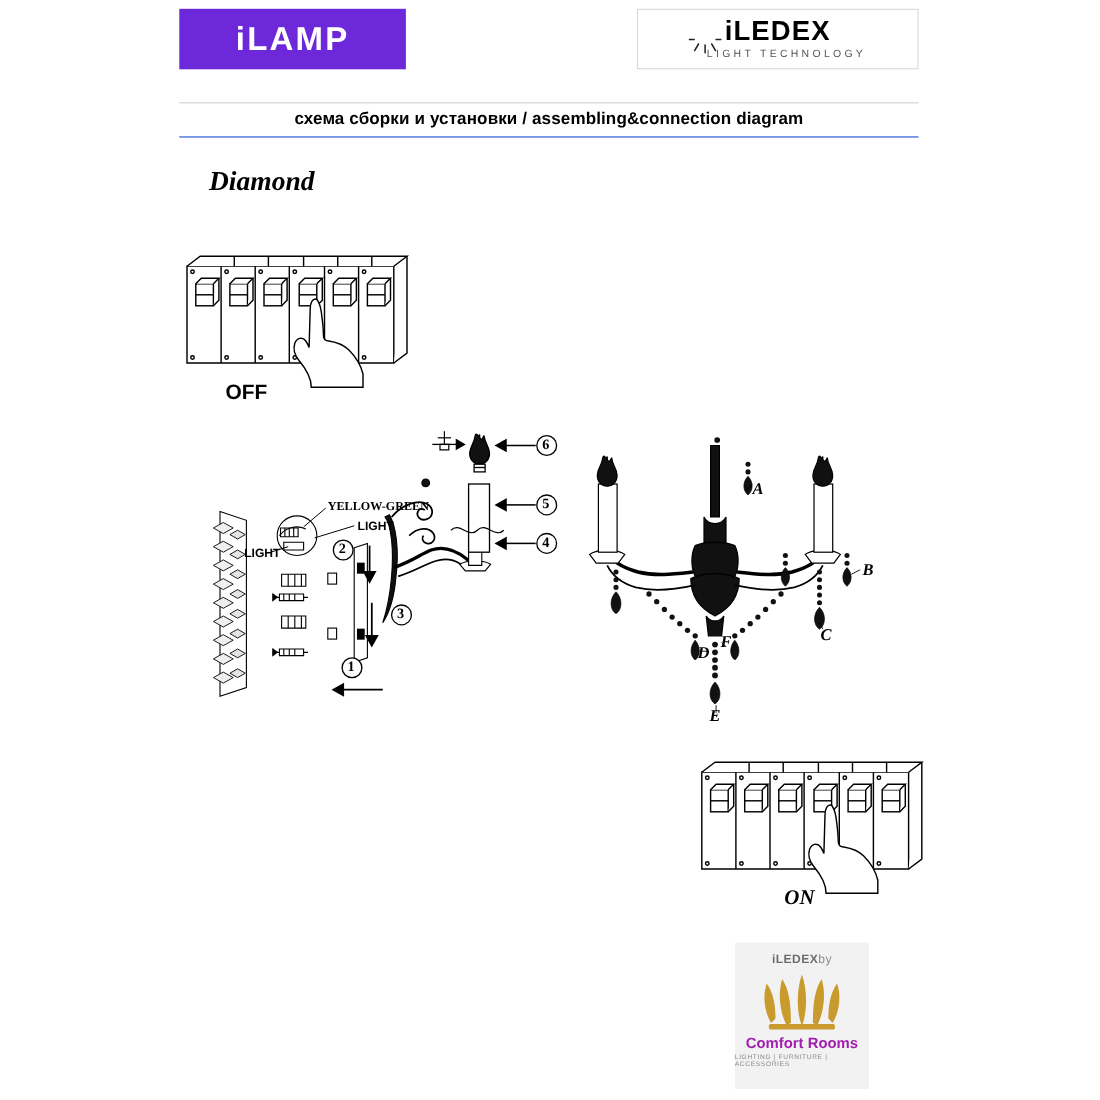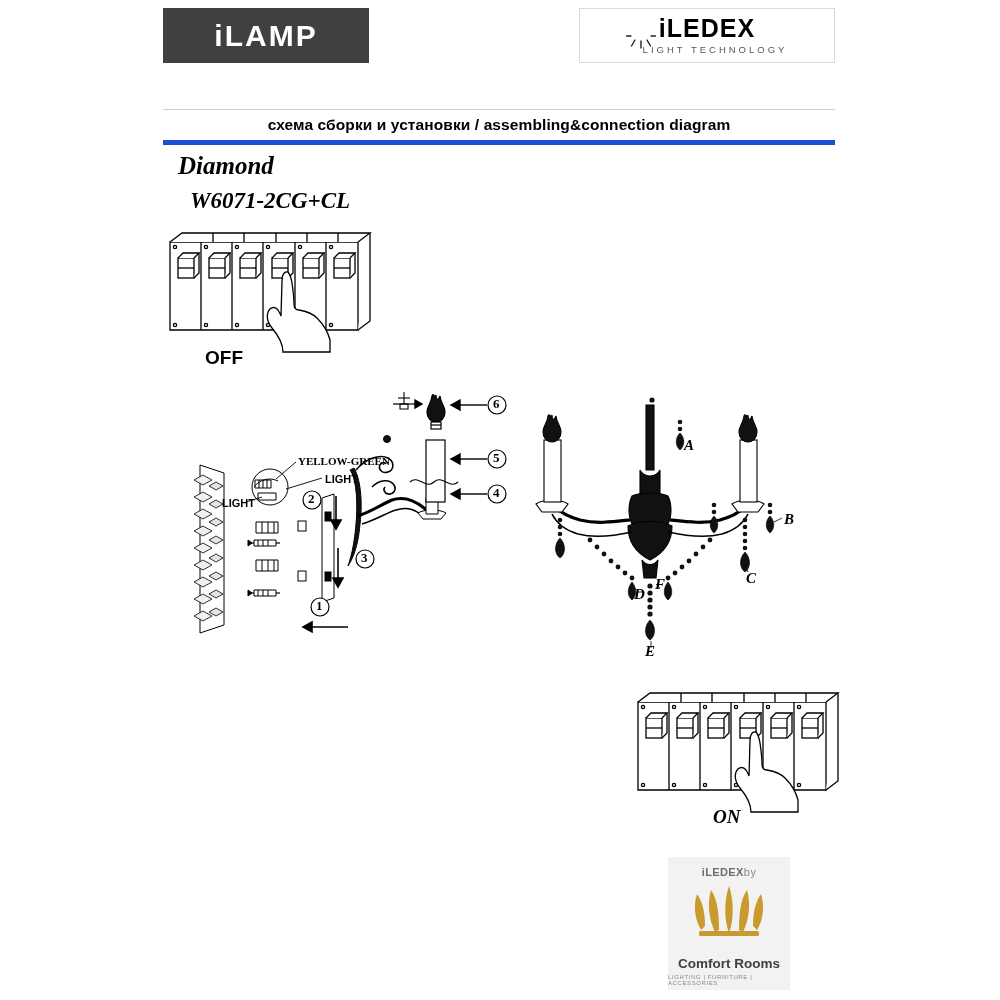--- a/index.html
+++ b/index.html
@@ -29,21 +29,21 @@
     top: 8px;
     width: 672px;
     height: 115px;
   }
   .brand-box {
     position: absolute;
     left: 0;
     top: 0;
     width: 206px;
     height: 55px;
-    background: #404040;
+    background: #6d28d9;
     color: #ffffff;
     display: flex;
     align-items: center;
     justify-content: center;
   }
   .brand-box .logo-text {
     font-family: "Liberation Sans", sans-serif;
     font-weight: bold;
     font-size: 30px;
     letter-spacing: 2px;
@@ -81,36 +81,35 @@
     width: 30px;
     height: 30px;
   }
   .subtitle-bar {
     position: absolute;
     left: 0;
     top: 85px;
     width: 672px;
     height: 30px;
     border-top: 1px solid #cfcfcf;
-    border-bottom: 5px solid #1d4ed8;
+    border-bottom: 1px solid #1d4ed8;
     display: flex;
     align-items: center;
     justify-content: center;
-    margin-top: 16px;
   }
   .subtitle-bar span {
     font-size: 15.5px;
     font-weight: bold;
     letter-spacing: 0.1px;
   }
 
   
   .model-name {
     position: absolute;
-    left: 178px;
+    left: 190px;
     top: 152px;
     font-family: "Liberation Serif", serif;
     font-style: italic;
     font-size: 25px;
     font-weight: bold;
   }
   .model-code {
     position: absolute;
     left: 190px;
     top: 188px;
@@ -193,22 +192,22 @@
   }
   .footer-logo .fl-top b { color: #6d6d6d; }
   .footer-crown {
     margin-top: 4px;
     width: 88px;
     height: 58px;
   }
   .footer-logo .fl-name {
     font-size: 13.5px;
     font-weight: bold;
-    color: #404040;
-    margin-top: 16px;
+    color: #a21caf;
+    margin-top: 1px;
   }
   .footer-logo .fl-sub {
     font-size: 6px;
     color: #8a8a8a;
     letter-spacing: 0.6px;
     margin-top: 3px;
   }
 </style>
 </head>
 <body>
@@ -234,21 +233,20 @@
       <div class="ledex-main">iLEDEX</div>
       <div class="ledex-sub">LIGHT TECHNOLOGY</div>
     </div>
 
     <div class="subtitle-bar">
       <span>схема сборки и установки / assembling&amp;connection diagram</span>
     </div>
   </div>
 
   <div class="model-name">Diamond</div>
-  <div class="model-code">W6071-2CG+CL</div>
 
   <svg class="layer" viewBox="0 0 1000 1000">
 
     <g stroke="#000" fill="none" stroke-width="1.3">
 
       <path d="M170,242 L358,242 L358,330 L170,330 Z" fill="#fff"></path>
       <path d="M170,242 L182,233 L370,233 L358,242" fill="#fff"></path>
       <path d="M370,233 L370,321 L358,330" fill="#fff"></path>
 
       <line x1="201" y1="242" x2="201" y2="330"></line>

